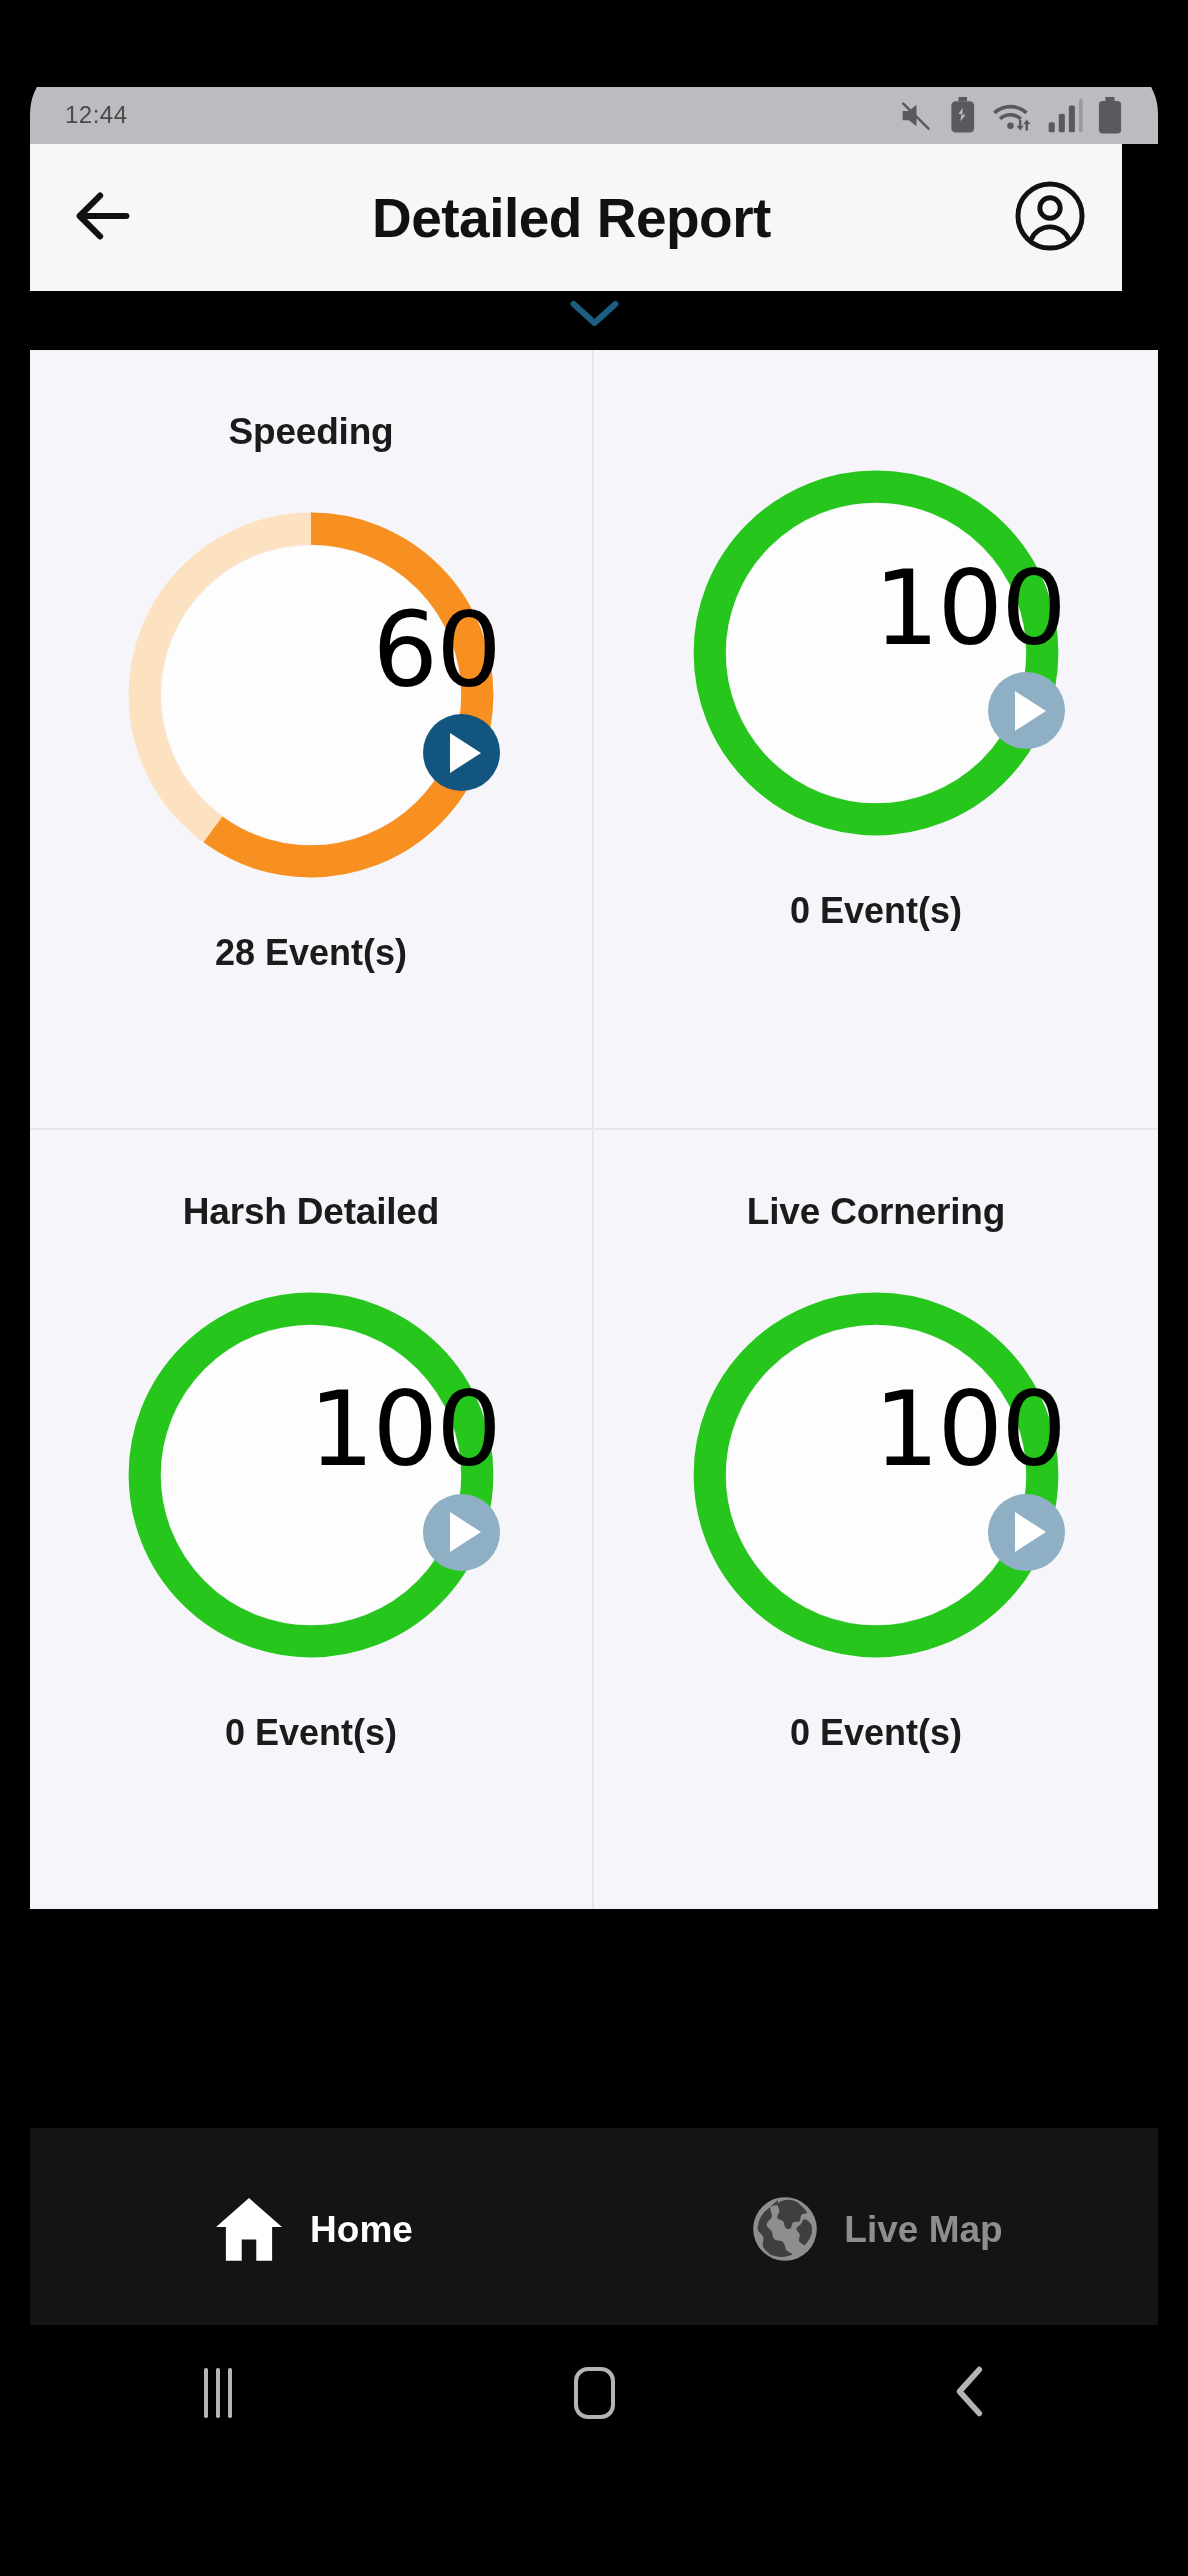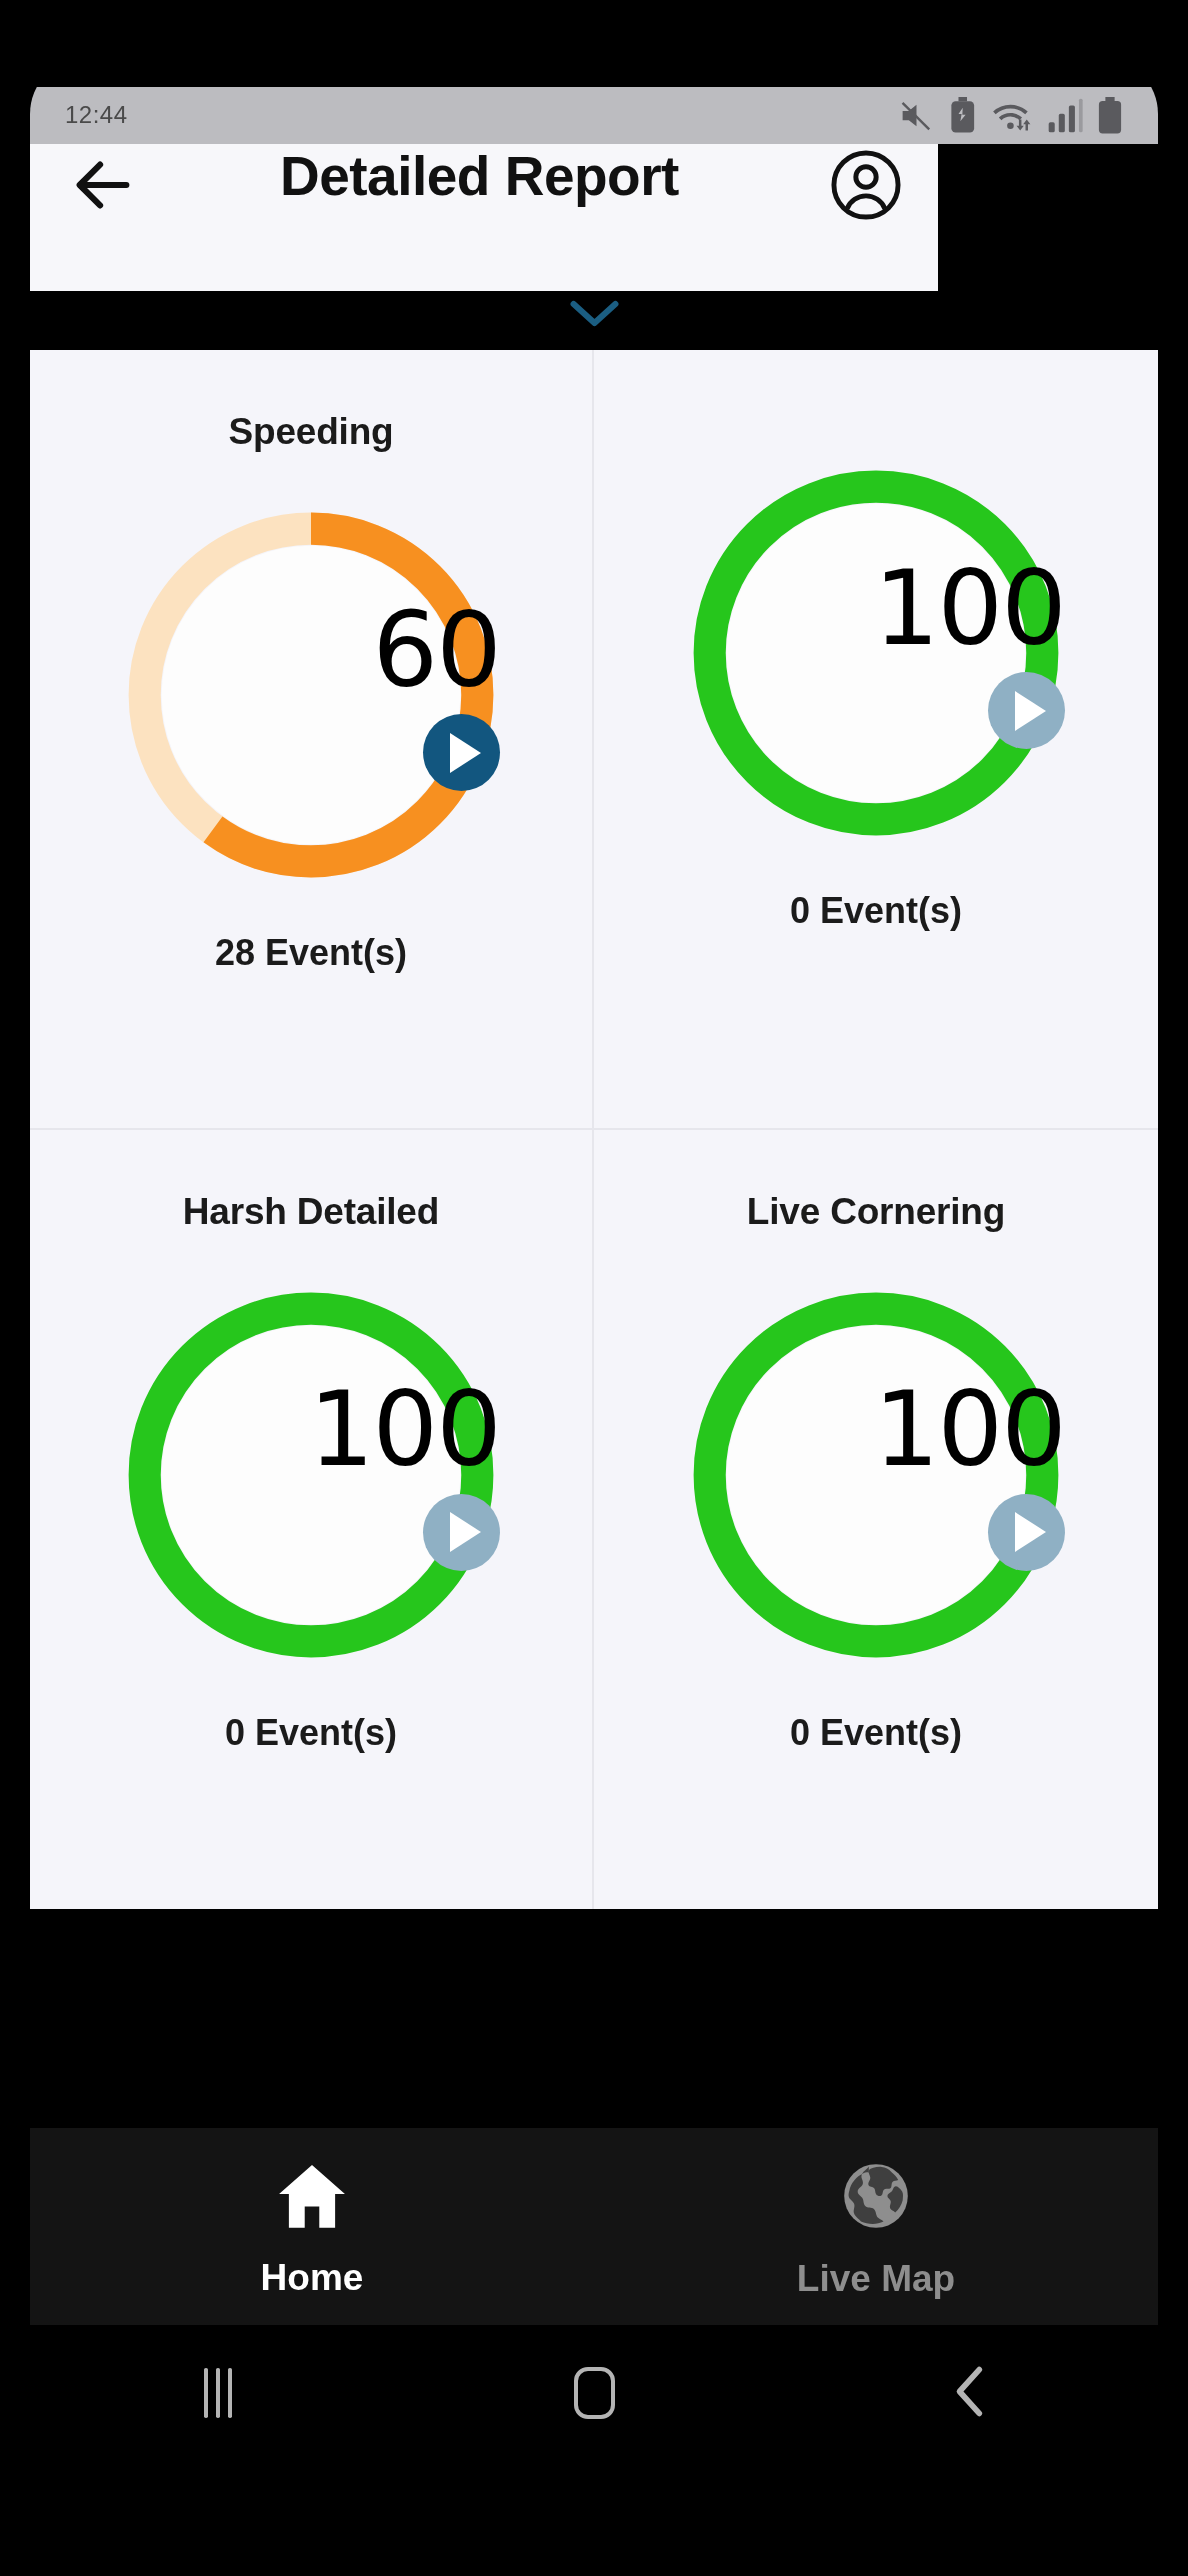--- a/index.html
+++ b/index.html
@@ -38,23 +38,23 @@
     font-family:"Liberation Sans", sans-serif;
   }
   #status-icons{
     margin-left:auto; display:flex; align-items:center; gap:13px;
   }
   #status-icons svg{ display:block; }
 
   
   #app-header{
     position:absolute; left:0; top:87px;
-    width:908px; height:147px;
+    width:1092px; height:147px;
     background:#f7f7fa;
-    display:flex; align-items:flex-start;
+    display:flex; align-items:center;
     padding:0 30px;
   }
   #back-button{
     width:85px; height:85px; display:flex; align-items:center; justify-content:center;
     cursor:pointer; flex:0 0 auto;
   }
   #page-title{
     flex:1 1 auto; text-align:center;
     font-size:55px; font-weight:bold; color:#111;
     letter-spacing:-0.5px;
@@ -128,21 +128,21 @@
 
   
   #bottom-nav{
     position:absolute; left:0; top:2071px;
     width:1128px; height:197px;
     background:#141414;
     display:flex;
   }
   .nav-item{
     flex:1 1 0;
-    display:flex; flex-direction:column;
+    display:flex; flex-direction:row;
     align-items:center; justify-content:center;
     gap:23px; cursor:pointer;
     padding-top:7.4px;
   }
   .nav-label{ font-size:37px; font-weight:bold; }
   .nav-item.active .nav-label{ color:#ffffff; }
   .nav-item.inactive .nav-label{ color:#8e8e8e; }
 
   
   #system-nav{

